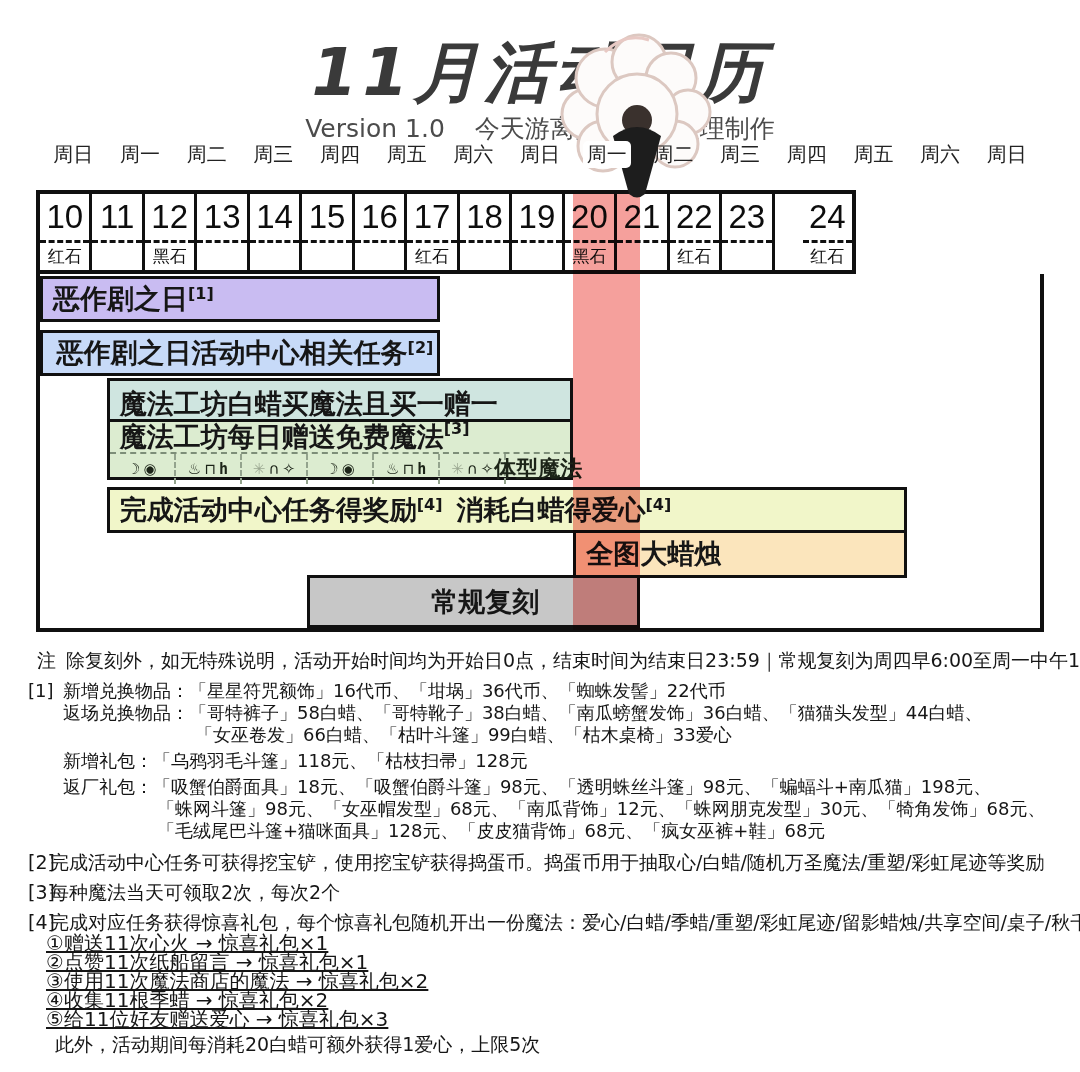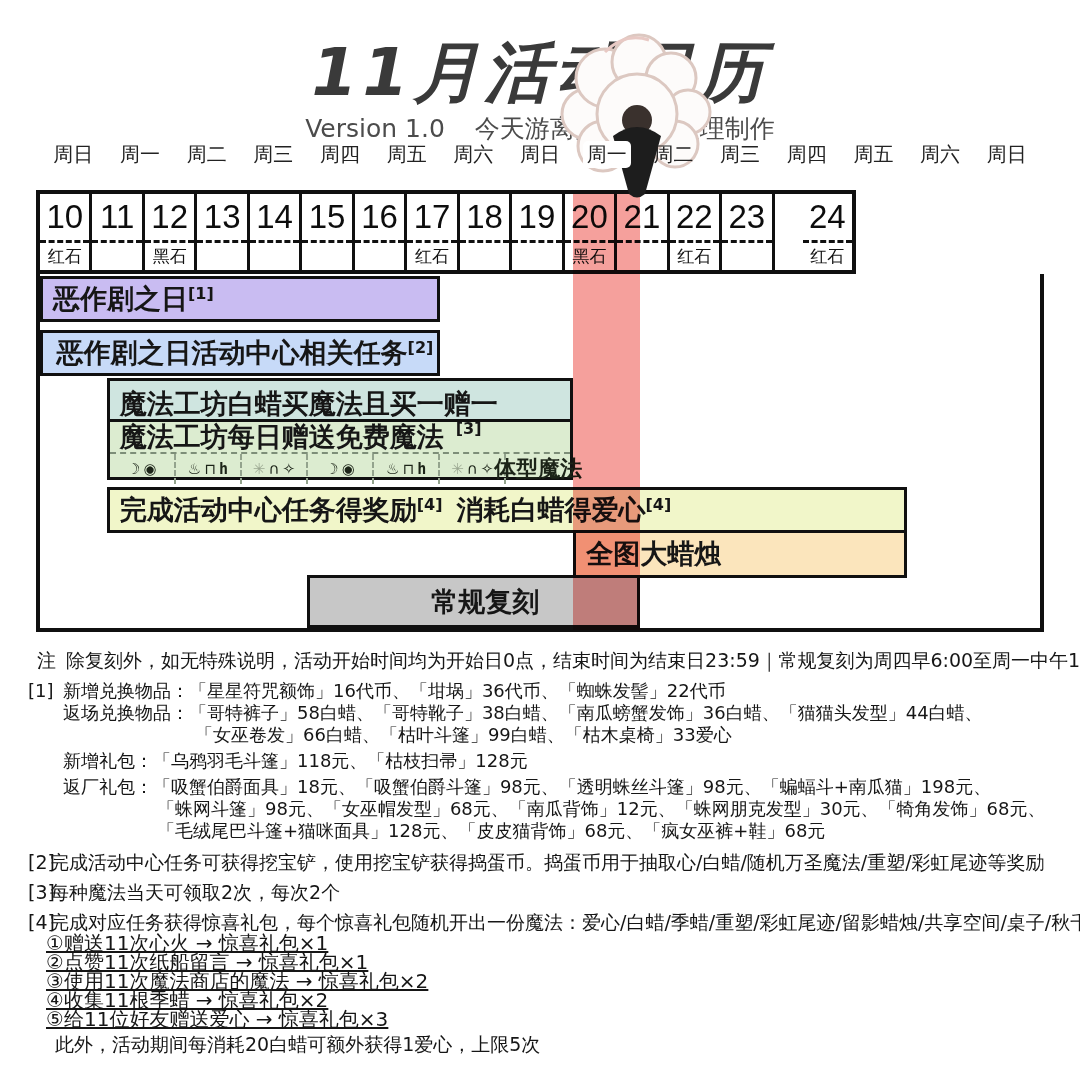--- a/index.html
+++ b/index.html
@@ -34,21 +34,21 @@
   .chart{position:absolute;left:36px;top:274px;width:1008px;height:358px;box-sizing:border-box;
          border:4px solid #101010;border-top:none;background:#fff;z-index:0;}
   .bar{position:absolute;box-sizing:border-box;border:3px solid #101010;display:flex;align-items:center;z-index:1;}
   .bar-label{font-size:27px;font-weight:600;color:#161616;padding-left:10px;white-space:nowrap;}
   .sup{font-size:16px;font-weight:600;position:relative;top:-9px;}
   .gap8{margin-left:14px;}
   .bar-prank{top:276px;height:46px;}
   .bar-prank-tasks{top:330px;height:46px;justify-content:center;}
   .bar-bogo{top:378px;height:52px;}
   .bar-free{top:419px;height:61px;flex-direction:column;align-items:stretch;}
-  .bar-free .bar-label{height:30px;display:flex;align-items:center;gap:12px;}
+  .bar-free .bar-label{height:30px;display:flex;align-items:center;}
   .magic-strip{flex:1;display:flex;border-top:2px dashed #7d8e78;}
   .magic-cell{flex:1;display:flex;align-items:center;justify-content:center;gap:3px;
               border-left:2px dashed #93a38d;min-width:0;}
   .magic-cell:first-child{border-left:none;}
   .micon{font-size:15px;line-height:1;color:#1c2418;}
   .micon.bold{font-weight:bold;font-family:"DejaVu Sans Mono",monospace;}
   .micon.faded{opacity:.35;}
   .magic-text{font-size:22px;font-weight:bold;color:#1c2418;white-space:nowrap;}
   .bar-rewards{top:487px;height:46px;}
   .bar-candles{top:530px;height:48px;}

